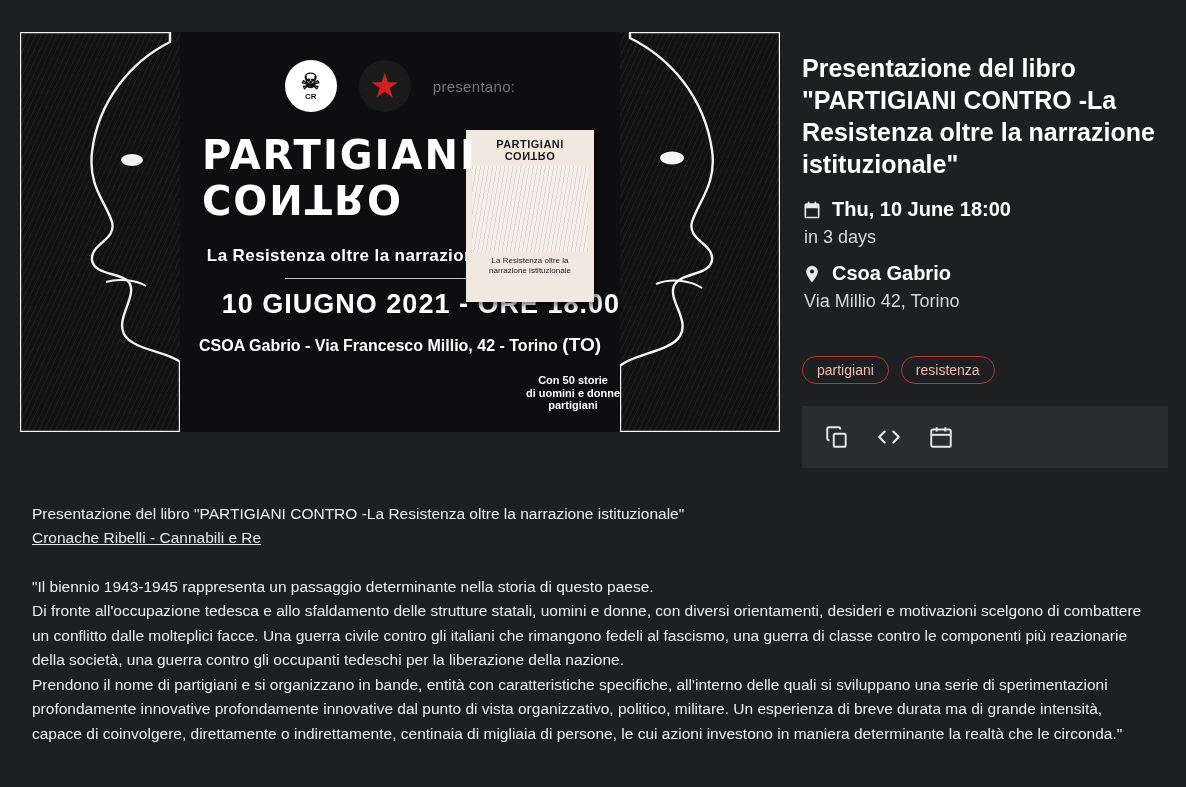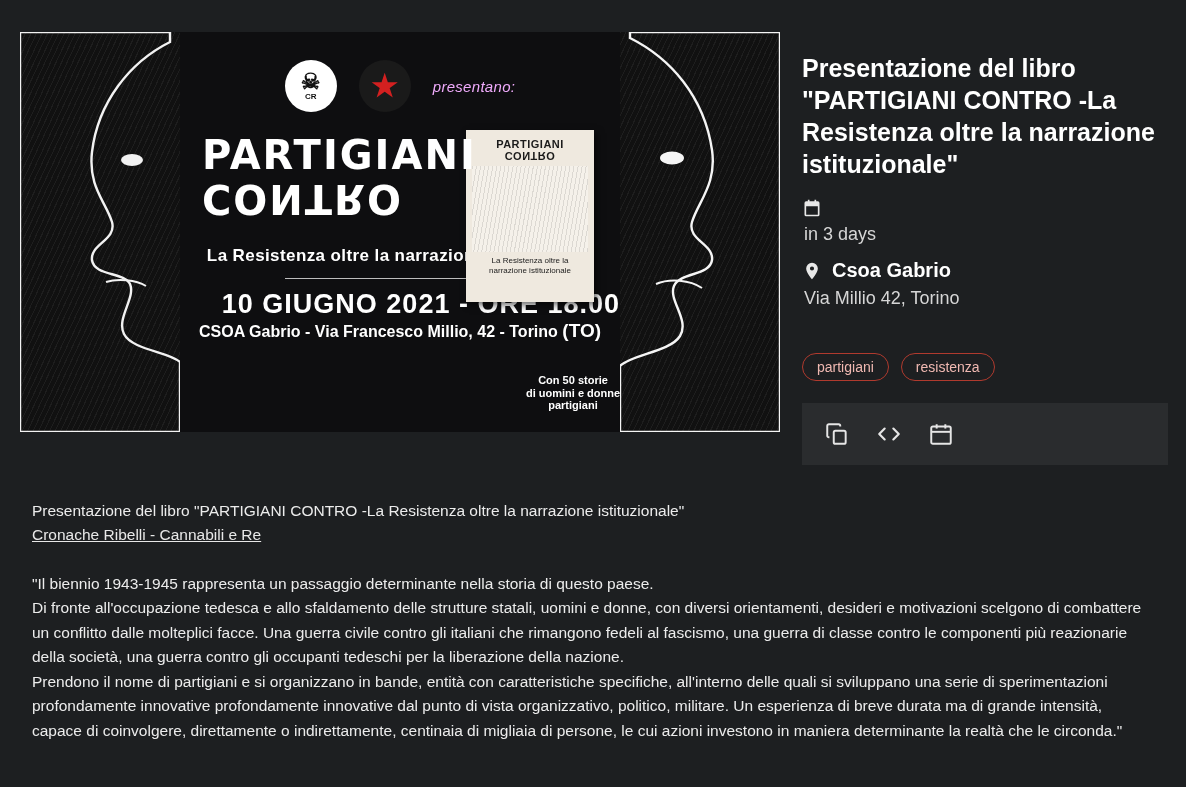--- a/index.html
+++ b/index.html
@@ -88,22 +88,21 @@
     line-height: 1.05;
     overflow: hidden;
   }
   .logo-circle.red { background: #1a1a1a; color: #fff; position: relative; }
   .logo-circle.red .star {
     color: #d32020; font-size: 30px; line-height: 30px;
   }
   .logo-circle .skull { font-size: 22px; line-height: 22px; }
   .presentano {
     font-size: 15px;
-    font-style: italic;
-    color: #f0abfc;
+    color: #737373;
     letter-spacing: .3px;
   }
   .title-big {
     margin-top: 20px;
     font-family: "DejaVu Sans", sans-serif;
     font-weight: bold;
     font-size: 40px;
     letter-spacing: 2px;
     line-height: 1.08;
     text-align: left;
@@ -159,20 +158,21 @@
     background: #bdbdbd;
     margin: 12px auto 10px auto;
   }
   .date-line {
     font-size: 27px;
     font-weight: bold;
     letter-spacing: 1px;
     text-align: right;
   }
   .venue-line {
+    margin-top: 14px;
     font-size: 16px;
     font-weight: bold;
   }
   .venue-line .to { font-size: 19px; }
 
   
   .side {
     width: 366px;
     margin-left: 22px;
     padding-top: 20px;
@@ -324,20 +324,21 @@
 
     <div class="side">
       <h1 class="event-title">Presentazione del libro "PARTIGIANI CONTRO -La Resistenza oltre la narrazione istituzionale"</h1>
 
       <div class="meta-row">
         <span class="ico">
           <svg width="20" height="20" viewBox="0 0 24 24" fill="currentColor">
             <path d="M7 2h2v2h6V2h2v2h2a2 2 0 0 1 2 2v14a2 2 0 0 1-2 2H5a2 2 0 0 1-2-2V6a2 2 0 0 1 2-2h2V2zm12 8H5v10h14V10z"></path>
           </svg>
         </span>
+        <span>Thu, 10 June 18:00</span>
       </div>
       <div class="meta-sub">in 3 days</div>
 
       <div class="meta-row">
         <span class="ico">
           <svg width="20" height="20" viewBox="0 0 24 24" fill="currentColor">
             <path d="M12 2a7 7 0 0 0-7 7c0 5.25 7 13 7 13s7-7.75 7-13a7 7 0 0 0-7-7zm0 9.5A2.5 2.5 0 1 1 12 6.5a2.5 2.5 0 0 1 0 5z"></path>
           </svg>
         </span>
         <span>Csoa Gabrio</span>

